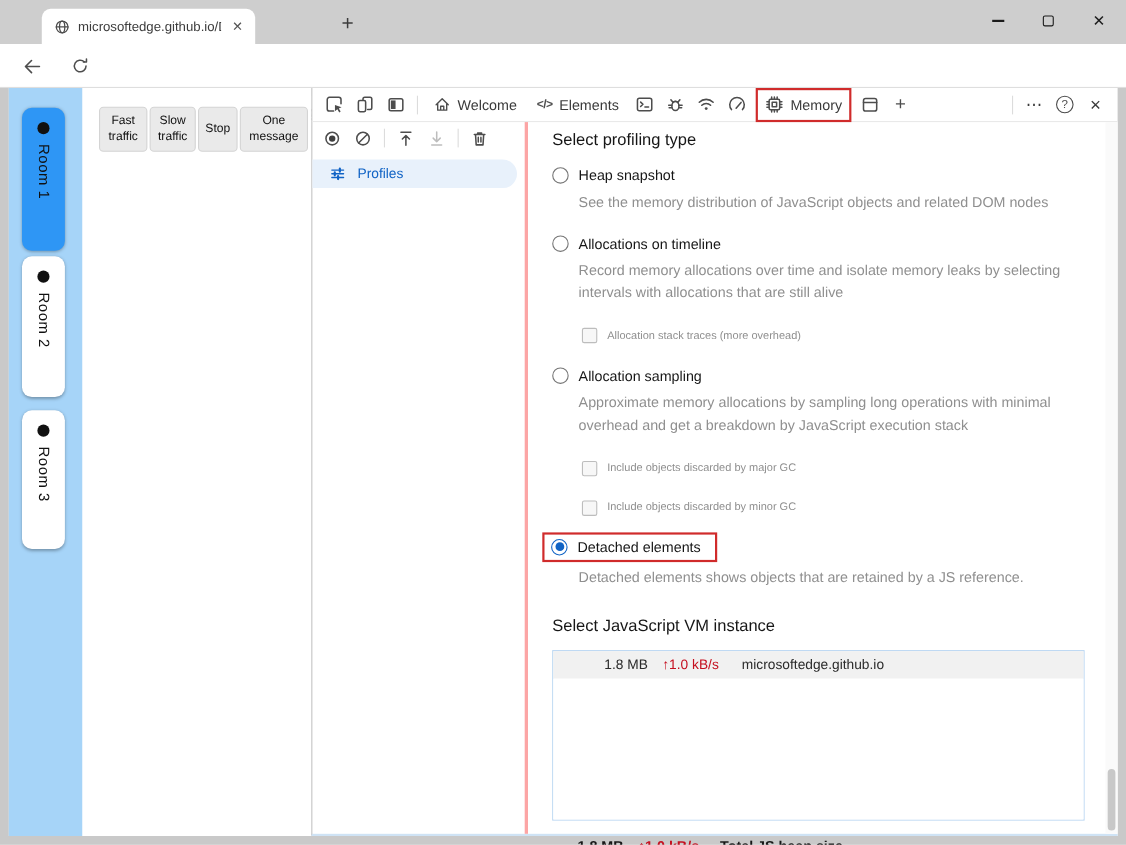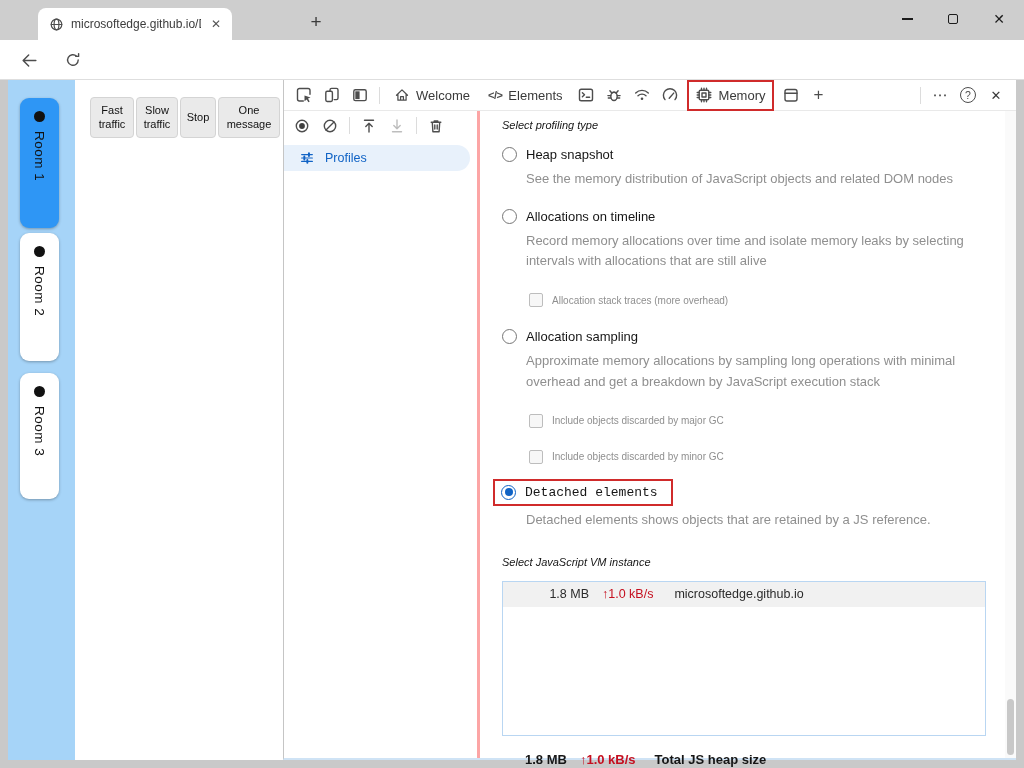--- a/index.html
+++ b/index.html
@@ -76,33 +76,33 @@
   .dt-body { position:absolute; left:0; top:31px; right:0; bottom:0; }
   .dt-leftnav { position:absolute; left:0; top:0; width:196px; height:100%; border-right:3px solid #fca5a5; }
   .rec-row { height:29px; display:flex; align-items:center; padding-left:4px; }
   .profiles-item {
     margin-top:5px; margin-right:7px; height:26px; background:var(--profiles-bg);
     border-radius:0 13px 13px 0; display:flex; align-items:center; gap:10px; padding-left:15px;
     color:var(--accent-blue); font-size:12.5px;
   }
 
   .dt-main { position:absolute; left:197px; top:0; right:11px; bottom:0; padding:8px 0 0 21px; font-size:13px; }
-  .h-section { font-size:11px; font-weight:400; color:#161616;font-style:italic; }
+  .h-section { font-size:15px; font-weight:400; color:#161616; }
   .h-vm { margin-top:26px; }
   .opt-row { display:flex; align-items:center; gap:9px; }
   .opt-label { font-size:13px; color:#161616; }
   .radio { width:15px; height:15px; border:1px solid #767676; border-radius:50%; background:#fff; flex:none; position:relative; }
   .radio.selected { border:1.5px solid var(--accent-blue); }
   .radio.selected::after { content:""; position:absolute; left:50%; top:50%; transform:translate(-50%,-50%); width:8px; height:8px; border-radius:50%; background:var(--accent-blue); }
   .opt-desc { margin:7px 0 0 24px; color:#8f8f8f; font-size:13px; line-height:1.55; max-width:494px; }
   .sub-check { display:flex; align-items:center; gap:9px; margin-left:27px; color:#8f8f8f; font-size:10px; }
   .checkbox { width:14px; height:14px; border:1px solid #bdbdbd; border-radius:2px; background:#f7f7f7; flex:none; }
   .mt16 { margin-top:16px; } .mt20 { margin-top:20px; } .mt22 { margin-top:22px; }
   .detached-box { display:inline-flex; border:2.5px solid var(--highlight-red); padding:4px 13px 4px 6px; margin-left:-9px; margin-top:15px; }
-  .detached-box .opt-row { margin:0;font-family:Liberation Mono, monospace; }
+  .detached-box .opt-row { margin:0; }
   .desc-detached { margin-top:4px; }
 
   .vm-table { margin-top:13px; width:484px; border:1px solid var(--table-border); }
   .vm-header { height:25px; background:#f1f1f1; display:flex; align-items:center; font-size:12.5px; color:#2b2b2b; }
   .vm-size { width:86px; text-align:right; }
   .vm-rate { margin-left:13px; color:var(--rate-red); }
   .vm-host { margin-left:21px; }
   .vm-body { height:128px; background:#fff; }
 
   .totals { margin-top:16px; display:flex; align-items:center; font-weight:700; font-size:13px; color:#161616; }

